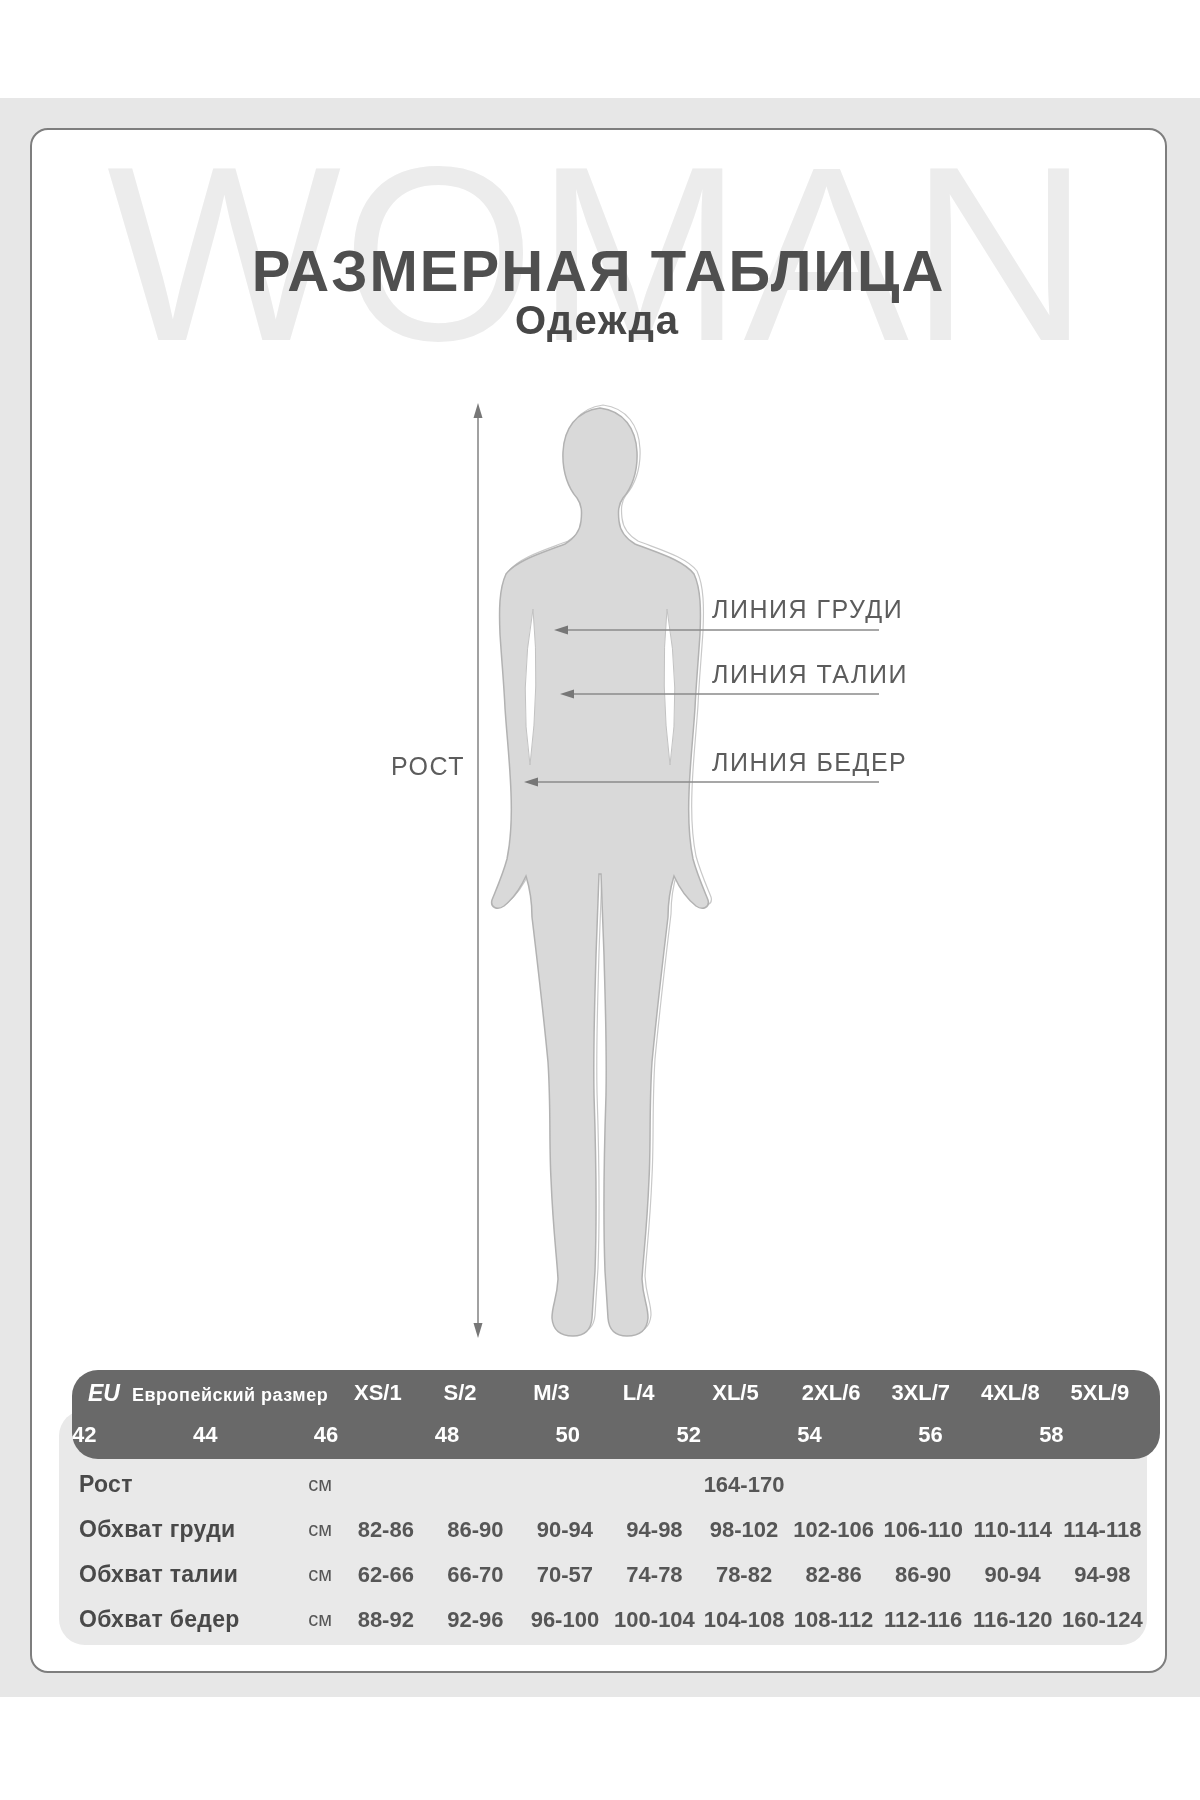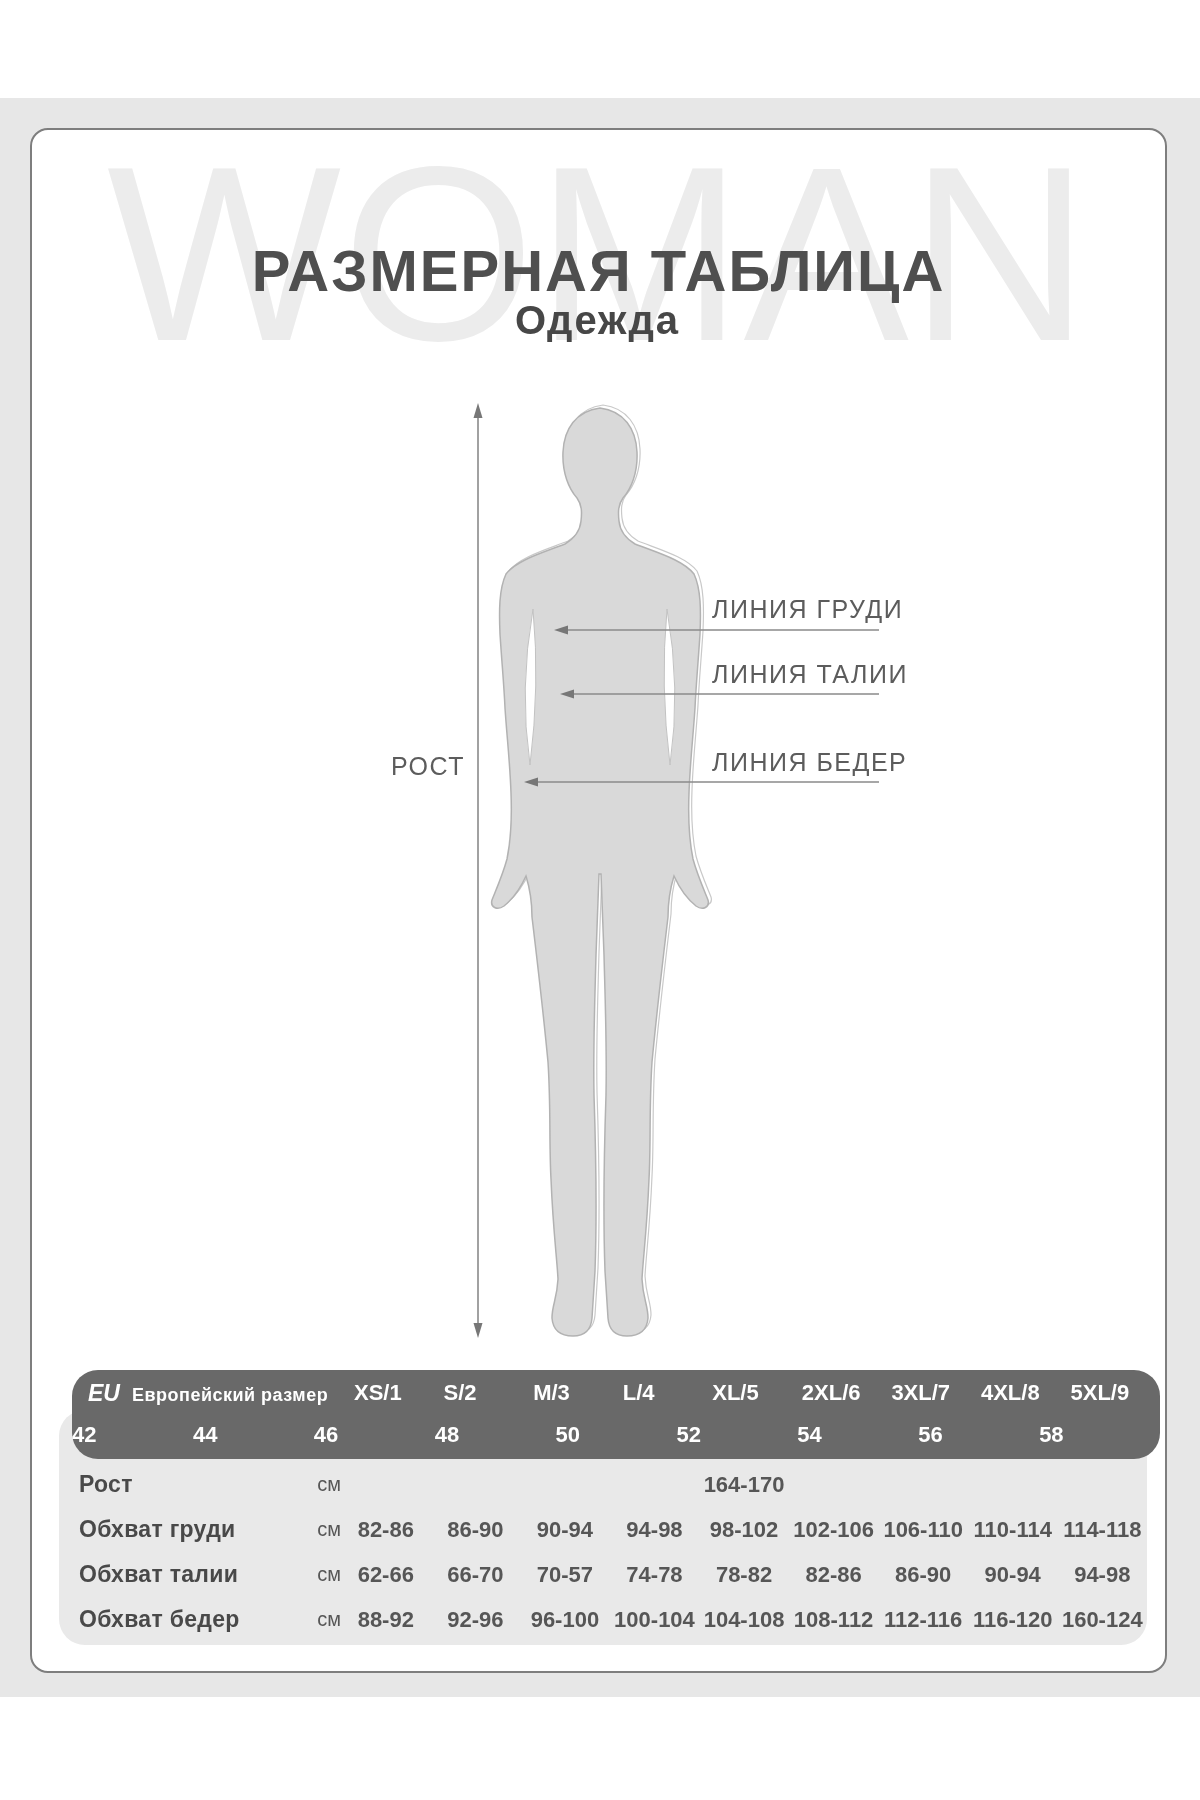--- a/index.html
+++ b/index.html
@@ -43,21 +43,21 @@
   .hrow{display:flex;height:42px;align-items:center;}
   .hlabel{width:282px;padding-left:16px;box-sizing:border-box;display:flex;gap:12px;align-items:baseline;}
   .code{font-style:italic;font-weight:700;font-size:23px;}
   .hname{font-weight:700;font-size:18px;letter-spacing:0.5px;}
   .cells{flex:1;display:flex;}
   .cells .c{flex:1;font-weight:700;font-size:22px;}
   .rows{position:absolute;left:0;top:89px;width:100%;padding-top:3px;}
   .trow{display:flex;height:45px;align-items:center;color:var(--table-text,#565656);}
   .trow .lbl{width:240px;padding-left:20px;box-sizing:border-box;font-weight:700;font-size:23px;
         color:var(--row-label-color,#494949);letter-spacing:0.3px;}
-  .trow .unit{width:42px;text-align:right;font-size:20px;font-weight:400;color:var(--table-text,#565656);}
+  .trow .unit{width:42px;text-align:center;font-size:20px;font-weight:400;color:var(--table-text,#565656);}
   .trow .vals{flex:1;display:flex;}
   .trow .vals .c{flex:1;text-align:center;font-weight:700;font-size:22px;}
 </style>
 </head>
 <body>
 
 <div class="page">
   <div class="band"></div>
 
   <div class="card">

